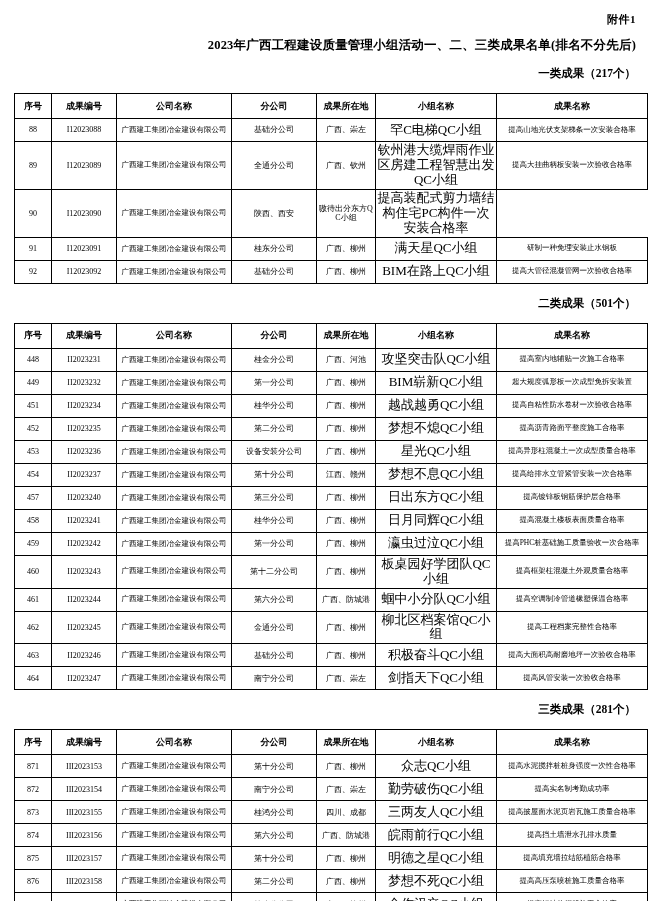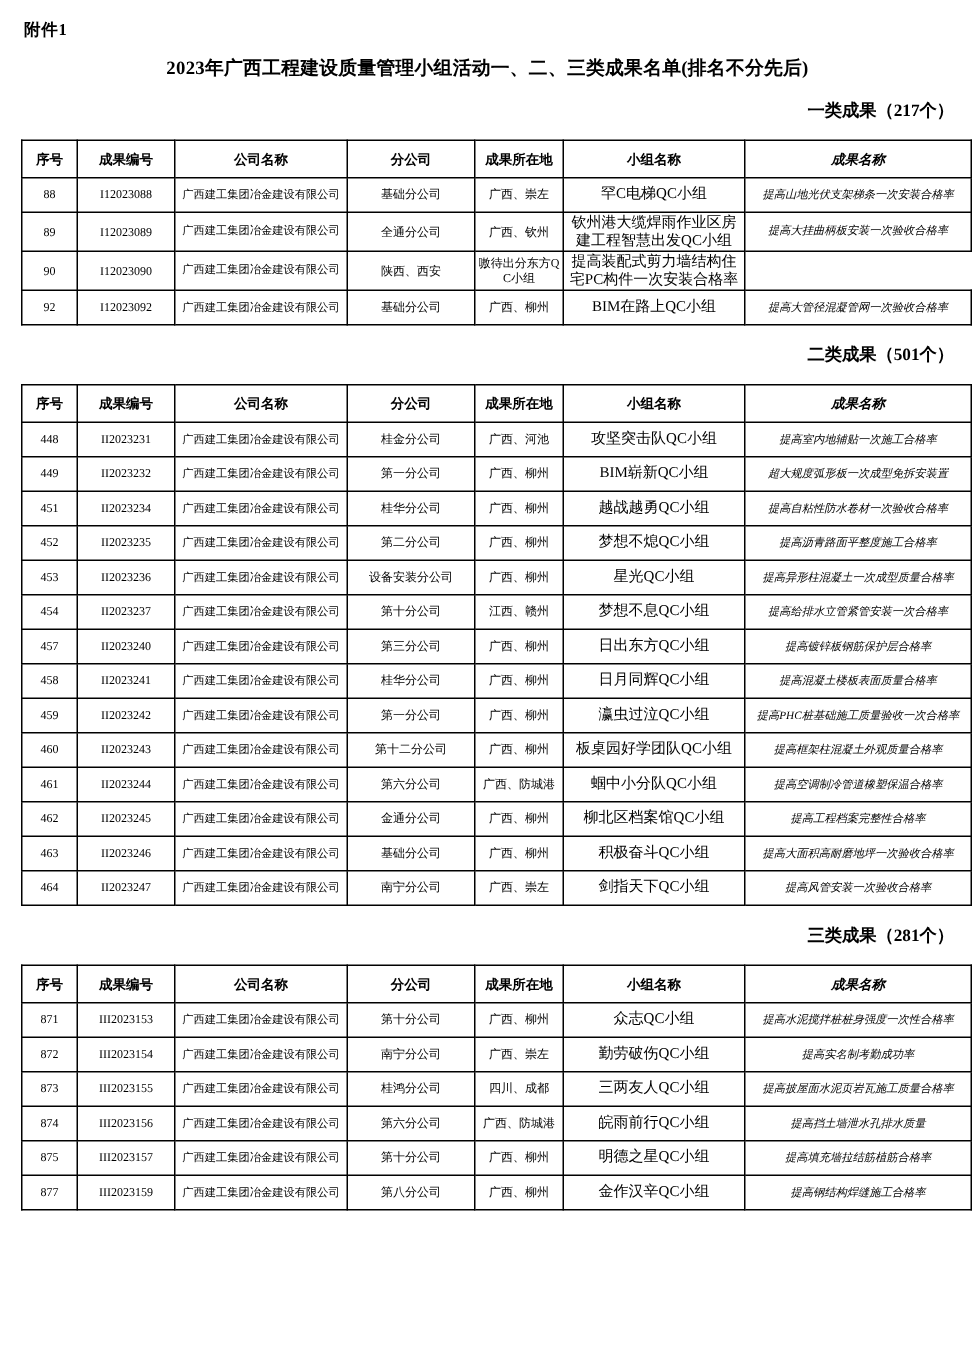--- a/index.html
+++ b/index.html
@@ -3,23 +3,23 @@
 <meta charset="utf-8">
 <style>
   html,body{margin:0;padding:0;}
   body{
     width:650px;height:901px;background:#ffffff;
     font-family:"Liberation Serif","DejaVu Serif",serif;
     color:#000;
     overflow:hidden;
   }
   .page{padding:10px 14px 0 14px;box-sizing:border-box;width:650px;}
-  .attach{font-size:11px;font-weight:bold;margin:2px 0 10px 2px;letter-spacing:0.5px;}
+  .attach{font-size:11px;font-weight:bold;margin:2px 0 10px 2px;letter-spacing:0.5px;text-align:right;}
   .doc-title{
-    text-align:center;font-size:12.5px;font-weight:bold;margin:4px 0 12px 0;
+    text-align:right;font-size:12.5px;font-weight:bold;margin:4px 0 12px 0;
     letter-spacing:0.2px;
   }
   .section-title{
     text-align:right;font-size:11.5px;font-weight:bold;margin:10px 0 5px 0;
   }
   table{
     border-collapse:collapse;width:616px;margin:12px auto;
     table-layout:fixed;
   }
   table td,table th{
@@ -34,24 +34,24 @@
   thead th{
     font-weight:bold;font-size:9px;height:22px;
   }
   tbody td{height:20px;}
   .c-seq{width:34px;}
   .c-code{width:62px;}
   .c-company{width:112px;}
   .c-branch{width:82px;}
   .c-place{width:56px;}
   .c-group{width:118px;}
-  .c-name{width:148px;font-style:italic;}
+  .c-name{width:148px;}
   .company-cell{font-size:7.5px;line-height:1.1;}
   .name-cell{font-size:7.5px;line-height:1.15;}
-  .group-cell{font-size:10px;}
+  .group-cell{font-size:13px;}
   .tbl-wrap{margin-bottom:2px;}
 </style>
 </head>
 <body>
 
 <div class="page">
   <div class="attach">附件1</div>
   <div class="doc-title">2023年广西工程建设质量管理小组活动一、二、三类成果名单(排名不分先后)</div>
 
   <div id="sections">
@@ -90,20 +90,29 @@
             </tr>
             <tr>
               <td class="c-seq">90</td>
               <td class="c-code">I12023090</td>
               <td class="c-company company-cell">广西建工集团冶金建设有限公司</td>
               <td class="c-branch">陕西、西安</td>
               <td class="c-place">嗷待出分东方QC小组</td>
               <td class="c-group group-cell">提高装配式剪力墙结构住宅PC构件一次安装合格率</td>
             </tr>
             <tr>
+              <td class="c-seq">91</td>
+              <td class="c-code">I12023091</td>
+              <td class="c-company company-cell">广西建工集团冶金建设有限公司</td>
+              <td class="c-branch">桂东分公司</td>
+              <td class="c-place">广西、柳州</td>
+              <td class="c-group group-cell">满天星QC小组</td>
+              <td class="c-name name-cell">研制一种免理安装止水钢板</td>
+            </tr>
+            <tr>
               <td class="c-seq">92</td>
               <td class="c-code">I12023092</td>
               <td class="c-company company-cell">广西建工集团冶金建设有限公司</td>
               <td class="c-branch">基础分公司</td>
               <td class="c-place">广西、柳州</td>
               <td class="c-group group-cell">BIM在路上QC小组</td>
               <td class="c-name name-cell">提高大管径混凝管网一次验收合格率</td>
             </tr>
           </tbody>
         </table>
@@ -306,20 +315,29 @@
             <tr>
               <td class="c-seq">875</td>
               <td class="c-code">III2023157</td>
               <td class="c-company company-cell">广西建工集团冶金建设有限公司</td>
               <td class="c-branch">第十分公司</td>
               <td class="c-place">广西、柳州</td>
               <td class="c-group group-cell">明德之星QC小组</td>
               <td class="c-name name-cell">提高填充墙拉结筋植筋合格率</td>
             </tr>
             <tr>
+              <td class="c-seq">876</td>
+              <td class="c-code">III2023158</td>
+              <td class="c-company company-cell">广西建工集团冶金建设有限公司</td>
+              <td class="c-branch">第二分公司</td>
+              <td class="c-place">广西、柳州</td>
+              <td class="c-group group-cell">梦想不死QC小组</td>
+              <td class="c-name name-cell">提高高压泵喷桩施工质量合格率</td>
+            </tr>
+            <tr>
               <td class="c-seq">877</td>
               <td class="c-code">III2023159</td>
               <td class="c-company company-cell">广西建工集团冶金建设有限公司</td>
               <td class="c-branch">第八分公司</td>
               <td class="c-place">广西、柳州</td>
               <td class="c-group group-cell">金作汉辛QC小组</td>
               <td class="c-name name-cell">提高钢结构焊缝施工合格率</td>
             </tr>
           </tbody>
         </table>

